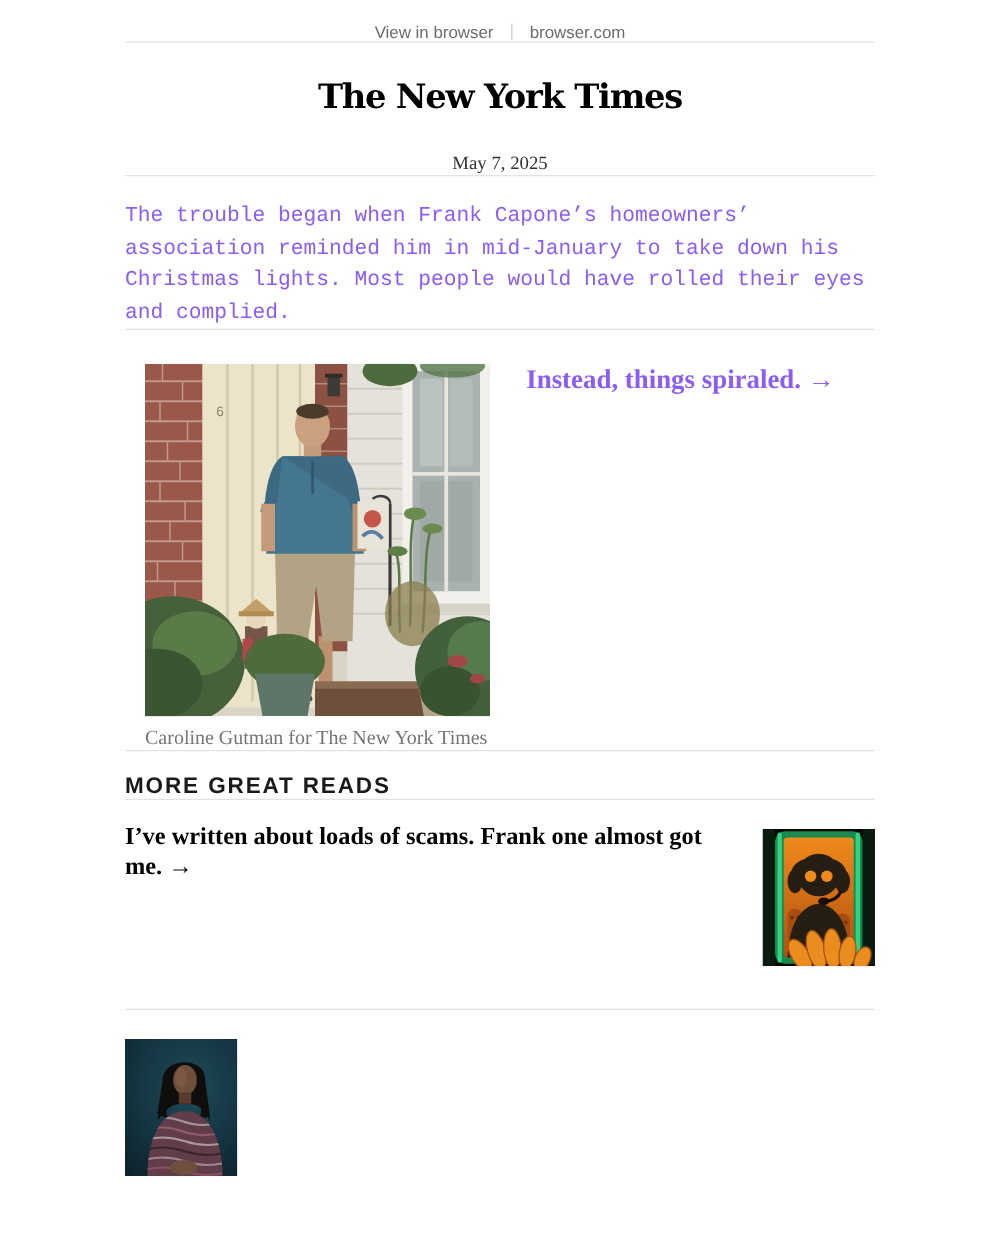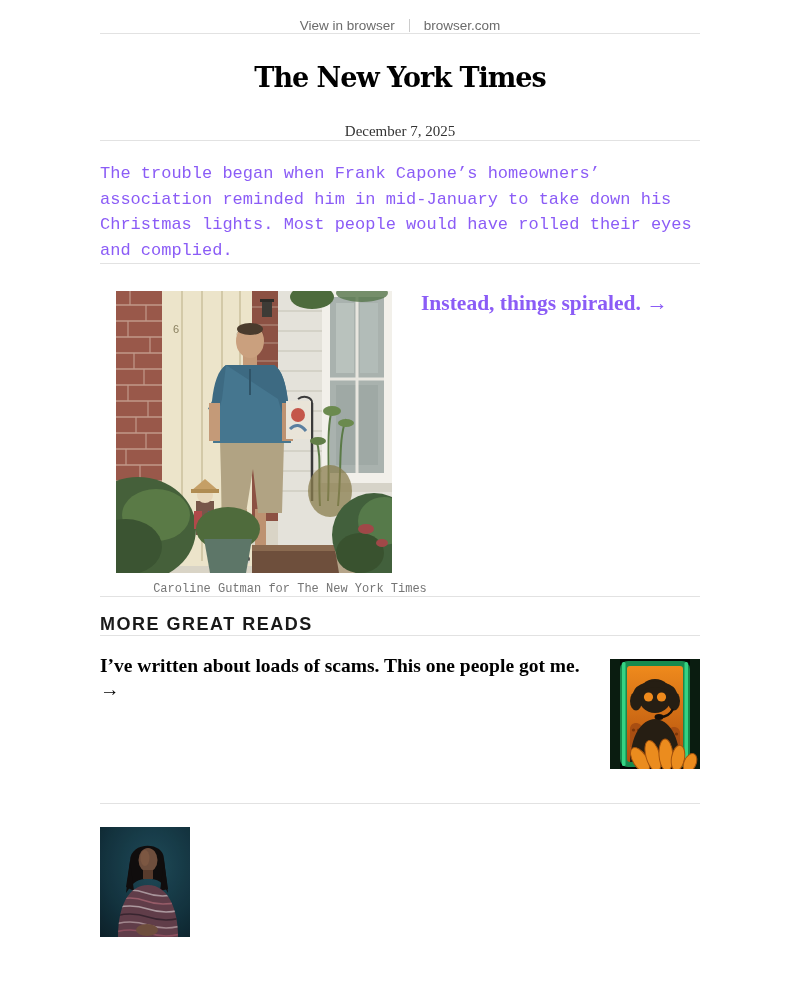--- a/index.html
+++ b/index.html
@@ -72,24 +72,22 @@
   .lead-image {
     width: 276px; height: 282px;
     overflow: hidden;
     cursor: pointer;
     display: block;
   }
   .lead-image svg { display: block; }
   .caption {
     width: 348px;
     margin-top: 9px;
-    text-align: center;
-    font-size: 12px;
+    font-size: 16px;
     color: #757575;
-    font-family: Liberation Mono, monospace;
   }
   .lead-headline {
     margin: -2px 0 0 29px;
     font-size: 21.5px;
     line-height: 28px;
     font-weight: 700;
     color: #8b5cf6;
     cursor: pointer;
   }
   .rule-under-lead { margin-top: 25px; }
@@ -138,21 +136,21 @@
   <div class="topbar">
     <a>View in browser</a>
     <span class="vbar"></span>
     <a>browser.com</a>
   </div>
 
   <div class="content">
     <hr class="rule rule-top">
 
     <div class="masthead">The New York Times</div>
-    <div class="date">December 7, 2025</div>
+    <div class="date">May 7, 2025</div>
 
     <hr class="rule rule-under-date">
 
     <p class="intro">The trouble began when Frank Capone’s homeowners’ association reminded him in mid-January to take down his Christmas lights. Most people would have rolled their eyes and complied.</p>
 
     <hr class="rule rule-under-intro">
 
     <div class="lead-row">
       <div class="lead-left">
         <span class="lead-image">
@@ -308,21 +306,21 @@
       <h2 class="lead-headline">Instead, things spiraled. →</h2>
     </div>
 
     <hr class="rule rule-under-lead">
 
     <div class="section-title">MORE GREAT READS</div>
 
     <hr class="rule rule-under-section">
 
     <div class="article-row">
-      <h3 class="article-headline">I’ve written about loads of scams. This one people got me. →</h3>
+      <h3 class="article-headline">I’ve written about loads of scams. Frank one almost got me. →</h3>
       <span class="thumb">
 
         <svg width="90" height="110" viewBox="0 0 90 110" xmlns="http://www.w3.org/2000/svg">
           <defs>
             <linearGradient id="scr" x1="0" y1="0" x2="0" y2="1">
               <stop offset="0" stop-color="#ef8a1c"></stop>
               <stop offset="1" stop-color="#b24f0e"></stop>
             </linearGradient>
           </defs>
           <rect x="0" y="0" width="90" height="110" fill="#050605"></rect>

